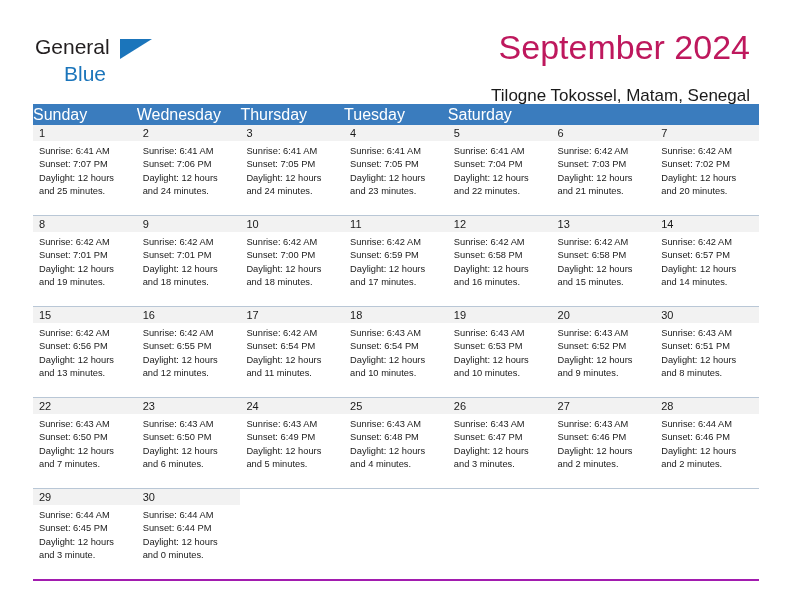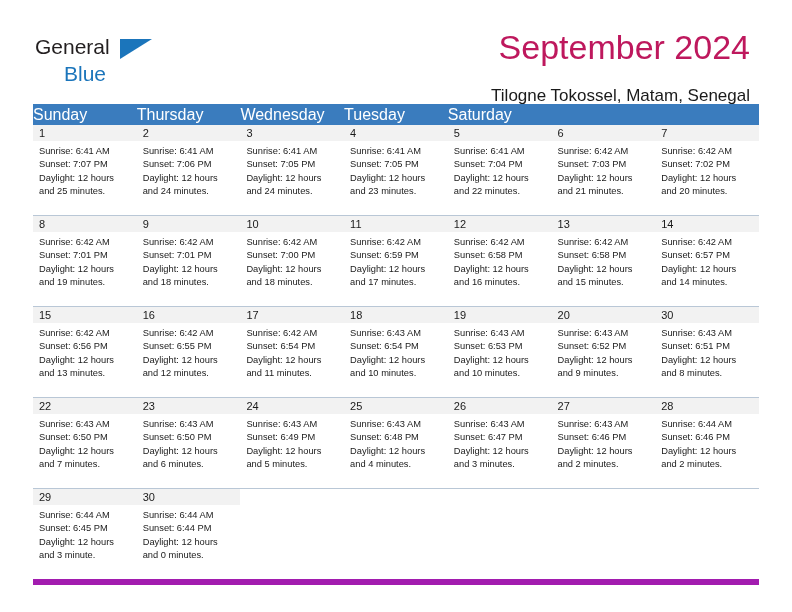--- a/index.html
+++ b/index.html
@@ -115,21 +115,21 @@
     overflow: hidden;
   }
 
   .week-row {
     display: flex;
     width: 726px;
     height: 90px;
     border-bottom: 1px solid #b9c7d6;
   }
   .week-row.last {
-    border-bottom: 6px solid #a21caf;
+    border-bottom: 2px solid #a21caf;
   }
 
   .day-cell {
     width: 103.714px;
     height: 89px;
     box-sizing: border-box;
     position: relative;
     overflow: hidden;
   }
 
@@ -173,22 +173,22 @@
       <div class="cal-title">September 2024</div>
       <div class="cal-subtitle">Tilogne Tokossel, Matam, Senegal</div>
     </div>
 
   </div>
 
   <div class="calendar">
 
     <div class="dow-row">
       <div class="dow-cell">Sunday</div>
+      <div class="dow-cell">Wednesday</div>
       <div class="dow-cell">Thursday</div>
-      <div class="dow-cell">Wednesday</div>
       <div class="dow-cell">Tuesday</div>
       <div class="dow-cell">Saturday</div>
     </div>
 
     <div class="week-row">
       <div class="day-cell">
         <div class="day-num-band">1</div>
         <div class="day-body">
           <div>Sunrise: 6:41 AM</div>
           <div>Sunset: 7:07 PM</div>

